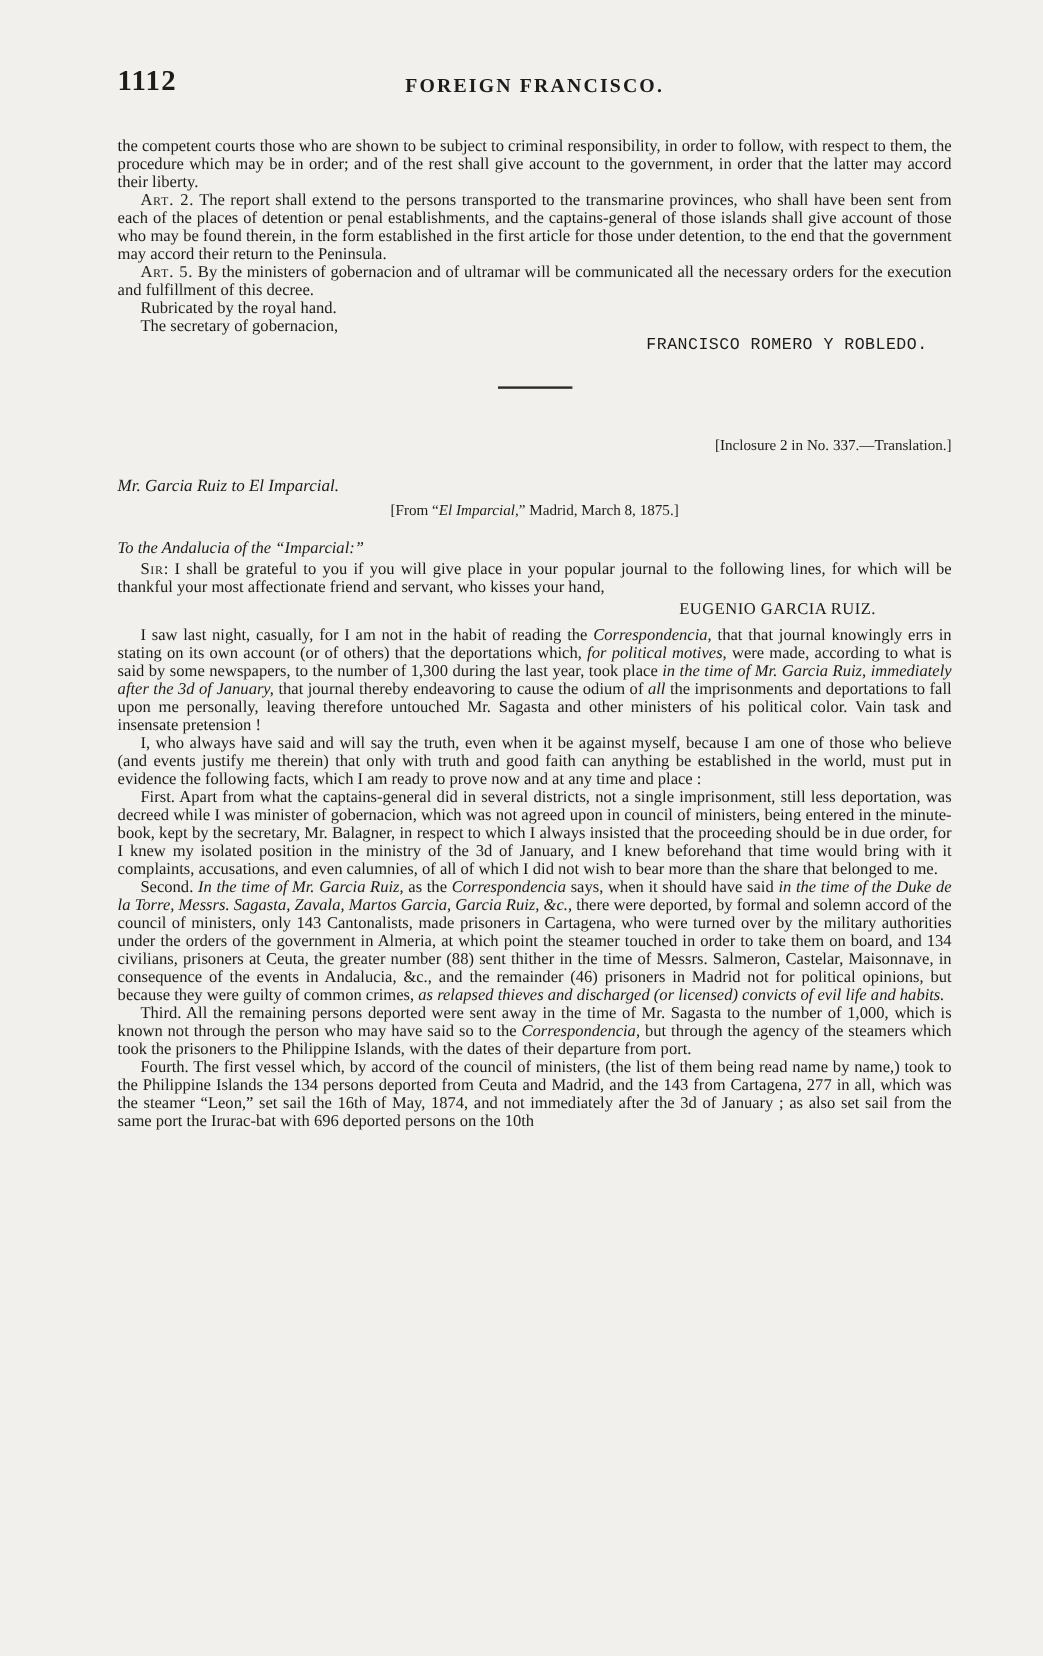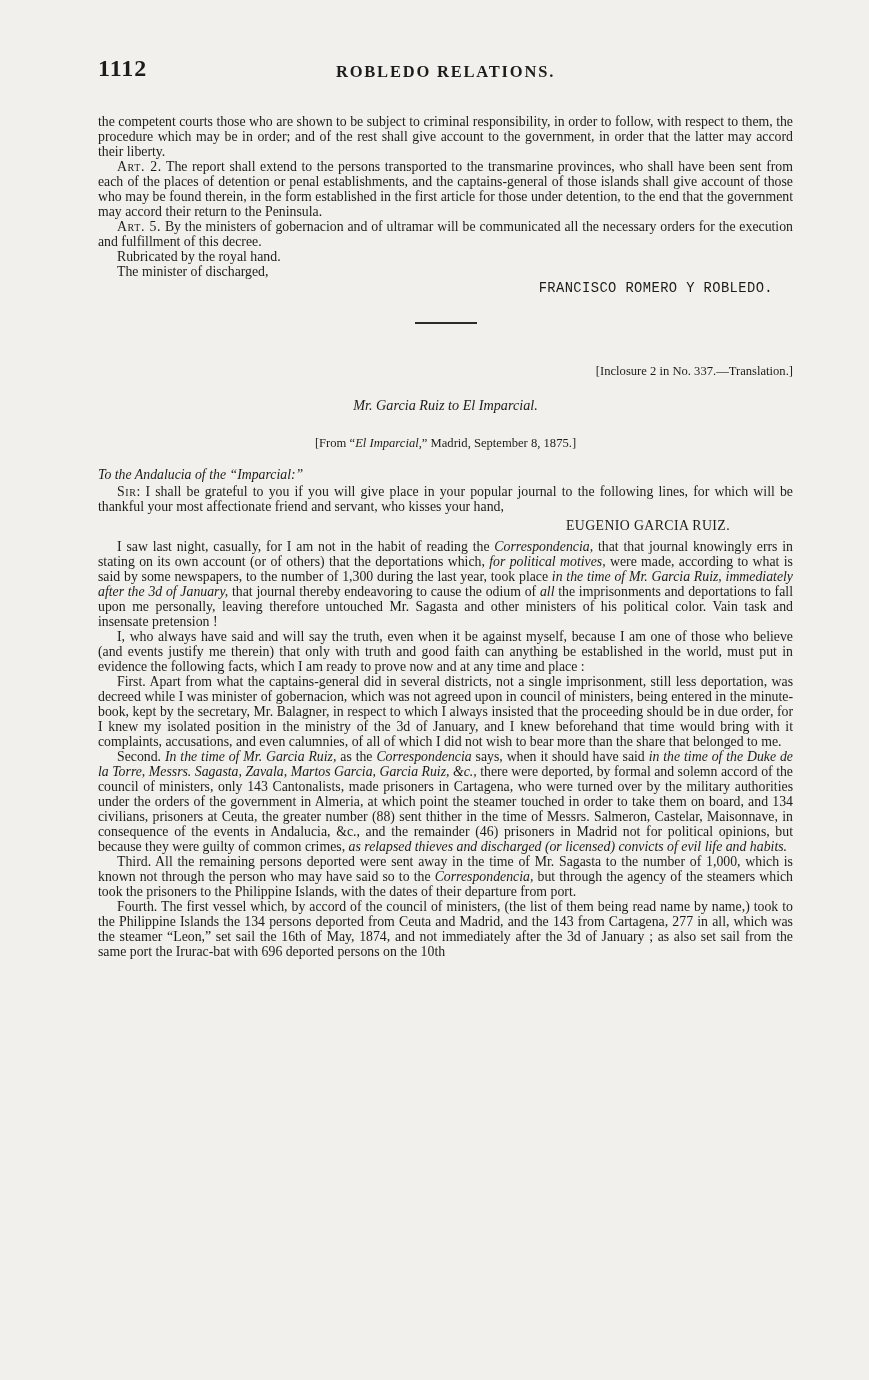--- a/index.html
+++ b/index.html
@@ -69,24 +69,24 @@
     border-top: 2px solid #2b2b2b;
     margin: 26px auto 40px auto;
   }
   p.caption {
     text-align: right;
     text-indent: 0;
     font-size: 12.6px;
     margin-bottom: 19px;
   }
   p.doc-title {
-    text-align: center;
+    text-align: left;
     text-indent: 0;
     font-size: 14.2px;
-    margin-bottom: 23px;
+    margin-bottom: 5px;
   }
   p.source {
     text-align: center;
     text-indent: 0;
     font-size: 12.6px;
     margin-bottom: 16px;
   }
   p.salutation {
     font-style: italic;
     text-indent: 0;
@@ -94,33 +94,33 @@
   }
   .i { font-style: italic; }
   .sc { font-variant: small-caps; letter-spacing: 0.6px; }
 </style>
 </head>
 <body>
 
 <div class="page">
   <div class="header">
     <span class="page-number">1112</span>
-    <div class="header-title">ROBLEDO RELATIONS.</div>
+    <div class="header-title">FOREIGN FRANCISCO.</div>
   </div>
   <div class="doc-body">
       <p class="continuation"><span>the competent courts those who are shown to be subject to criminal responsibility, in order to follow, with respect to them, the procedure which may be in order; and of the rest shall give account to the government, in order that the latter may accord their liberty.</span></p>
       <p class="indent"><span class="sc">Art. 2.</span><span> The report shall extend to the persons transported to the transmarine provinces, who shall have been sent from each of the places of detention or penal establishments, and the captains-general of those islands shall give account of those who may be found therein, in the form established in the first article for those under detention, to the end that the government may accord their return to the Peninsula.</span></p>
       <p class="indent"><span class="sc">Art. 5.</span><span> By the ministers of gobernacion and of ultramar will be communicated all the necessary orders for the execution and fulfillment of this decree.</span></p>
       <p class="indent"><span>Rubricated by the royal hand.</span></p>
-      <p class="indent"><span>The minister of discharged,</span></p>
+      <p class="indent"><span>The secretary of gobernacion,</span></p>
       <p class="signature"><span>FRANCISCO ROMERO Y ROBLEDO.</span></p>
       <div class="rule"></div>
       <p class="caption"><span>[Inclosure 2 in No. 337.—Translation.]</span></p>
       <p class="doc-title"><span class="i">Mr. Garcia Ruiz to El Imparcial.</span></p>
-      <p class="source"><span>[From “</span><span class="i">El Imparcial,</span><span>” Madrid, September 8, 1875.]</span></p>
+      <p class="source"><span>[From “</span><span class="i">El Imparcial,</span><span>” Madrid, March 8, 1875.]</span></p>
       <p class="salutation"><span class="i">To the Andalucia of the “Imparcial:”</span></p>
       <p class="indent"><span class="sc">Sir</span><span>: I shall be grateful to you if you will give place in your popular journal to the following lines, for which will be thankful your most affectionate friend and servant, who kisses your hand,</span></p>
       <p class="signature2"><span>EUGENIO GARCIA RUIZ.</span></p>
       <p class="indent"><span>I saw last night, casually, for I am not in the habit of reading the </span><span class="i">Correspondencia,</span><span> that that journal knowingly errs in stating on its own account (or of others) that the deportations which, </span><span class="i">for political motives,</span><span> were made, according to what is said by some newspapers, to the number of 1,300 during the last year, took place </span><span class="i">in the time of Mr. Garcia Ruiz, immediately after the 3d of January,</span><span> that journal thereby endeavoring to cause the odium of </span><span class="i">all</span><span> the imprisonments and deportations to fall upon me personally, leaving therefore untouched Mr. Sagasta and other ministers of his political color.  Vain task and insensate pretension !</span></p>
       <p class="indent"><span>I, who always have said and will say the truth, even when it be against myself, because I am one of those who believe (and events justify me therein) that only with truth and good faith can anything be established in the world, must put in evidence the following facts, which I am ready to prove now and at any time and place :</span></p>
       <p class="indent"><span>First. Apart from what the captains-general did in several districts, not a single imprisonment, still less deportation, was decreed while I was minister of gobernacion, which was not agreed upon in council of ministers, being entered in the minute-book, kept by the secretary, Mr. Balagner, in respect to which I always insisted that the proceeding should be in due order, for I knew my isolated position in the ministry of the 3d of January, and I knew beforehand that time would bring with it complaints, accusations, and even calumnies, of all of which I did not wish to bear more than the share that belonged to me.</span></p>
       <p class="indent"><span>Second. </span><span class="i">In the time of Mr. Garcia Ruiz,</span><span> as the </span><span class="i">Correspondencia</span><span> says, when it should have said </span><span class="i">in the time of the Duke de la Torre, Messrs. Sagasta, Zavala, Martos Garcia, Garcia Ruiz, &amp;c.,</span><span> there were deported, by formal and solemn accord of the council of ministers, only 143 Cantonalists, made prisoners in Cartagena, who were turned over by the military authorities under the orders of the government in Almeria, at which point the steamer touched in order to take them on board, and 134 civilians, prisoners at Ceuta, the greater number (88) sent thither in the time of Messrs. Salmeron, Castelar, Maisonnave, in consequence of the events in Andalucia, &amp;c., and the remainder (46) prisoners in Madrid not for political opinions, but because they were guilty of common crimes, </span><span class="i">as relapsed thieves and discharged (or licensed) convicts of evil life and habits.</span></p>
       <p class="indent"><span>Third. All the remaining persons deported were sent away in the time of Mr. Sagasta to the number of 1,000, which is known not through the person who may have said so to the </span><span class="i">Correspondencia,</span><span> but through the agency of the steamers which took the prisoners to the Philippine Islands, with the dates of their departure from port.</span></p>
       <p class="indent"><span>Fourth. The first vessel which, by accord of the council of ministers, (the list of them being read name by name,) took to the Philippine Islands the 134 persons deported from Ceuta and Madrid, and the 143 from Cartagena, 277 in all, which was the steamer “Leon,” set sail the 16th of May, 1874, and not immediately after the 3d of January ; as also set sail from the same port the Irurac-bat with 696 deported persons on the 10th</span></p>
     </div>

